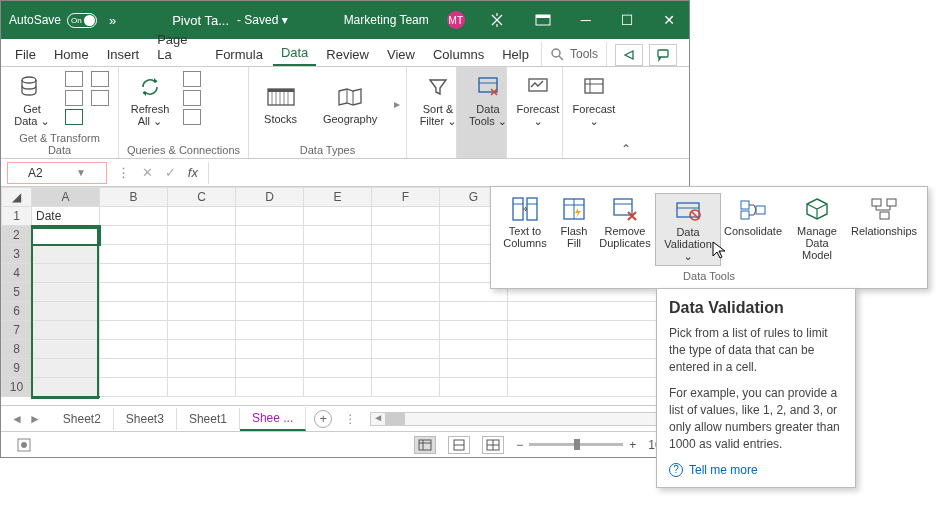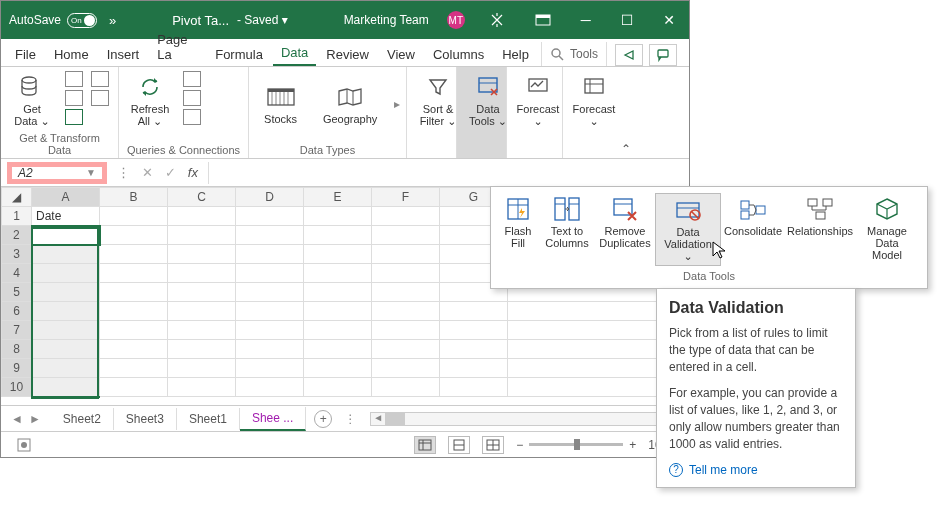--- a/index.html
+++ b/index.html
@@ -32,21 +32,21 @@
   .bigbtn { display:flex; flex-direction:column; align-items:center; justify-content:center; width:50px; font-size:11px; text-align:center; gap:2px; padding:2px 0;}
   .bigbtn .ico { width:32px; height:28px; display:flex; align-items:center; justify-content:center; }
   .smallcol { display:flex; flex-direction:column; gap:3px;}
   .smallico { width:18px; height:16px; border:1px solid #888; background:#fff;}
   .smallico.green { border-color:#217346;}
   svg { display:block;}
   .data-tools-active { background:#d8d8d8; }
   .collapse-caret { align-self:flex-end; padding:4px 6px 2px; color:#555;}
   
   .fbar { height: 28px; display:flex; align-items:center; border-bottom:1px solid #ccc; background:#fff;}
-  .namebox { width:100px; height:22px; border:5px solid #fca5a5; margin-left:6px; padding:0 6px; font-size:12px; display:flex; align-items:center; justify-content:space-between;font-style:italic;}
+  .namebox { width:100px; height:22px; border:1px solid #fca5a5; margin-left:6px; padding:0 20px; font-size:12px; display:flex; align-items:center; justify-content:space-between;}
   .fbar-btns { display:flex; align-items:center; gap:12px; padding:0 10px; color:#aaa; font-size:13px;}
   .fx { font-style:italic; color:#555;}
   
   .gridwrap { position:relative; height: 218px; overflow:hidden; background:#fff;}
   table.grid { border-collapse:collapse; table-layout:fixed;}
   table.grid th, table.grid td { border:1px solid #ddd; height:19px; font-size:12px; font-weight:normal; background:#fff;}
   table.grid th { background:#f3f3f3; color:#555; text-align:center;}
   .rowhdr { width:30px; background:#f3f3f3 !important; text-align:center; color:#555;}
   .colA { width:68px;}
   .colOther { width:68px;}
@@ -484,45 +484,45 @@
           <div class="knob"></div>
         </div>
       <span>+</span>
     </div>
     <span>100%</span>
   </div>
 </div>
 
 <div class="float-gallery">
   <div class="gallery-row">
-    <div class="gitem" style="width:42px">
-      <div class="gi">
-        <svg width="28" height="26" viewBox="0 0 28 26">
-            <rect x="4" y="3" width="20" height="20" fill="none" stroke="#2966b1" stroke-width="1.3"></rect>
-            <line x1="4" y1="9" x2="24" y2="9" stroke="#2966b1"></line>
-            <line x1="14" y1="3" x2="14" y2="23" stroke="#2966b1"></line>
-            <path d="M18 12l-3 5h3l-2 5 5-7h-3z" fill="#f5a623"></path>
-          </svg>
-      </div>
-      <span style="white-space:pre-line">Flash
-Fill</span>
-    </div>
     <div class="gitem" style="width:56px">
       <div class="gi">
         <svg width="28" height="26" viewBox="0 0 28 26">
             <rect x="2" y="2" width="10" height="22" fill="none" stroke="#2966b1" stroke-width="1.3"></rect>
             <rect x="16" y="2" width="10" height="22" fill="none" stroke="#2966b1" stroke-width="1.3"></rect>
             <line x1="2" y1="8" x2="12" y2="8" stroke="#2966b1"></line>
             <line x1="16" y1="8" x2="26" y2="8" stroke="#2966b1"></line>
             <path d="M12 13h4M14 11l2 2-2 2" fill="none" stroke="#555"></path>
           </svg>
       </div>
       <span style="white-space:pre-line">Text to
 Columns</span>
     </div>
+    <div class="gitem" style="width:42px">
+      <div class="gi">
+        <svg width="28" height="26" viewBox="0 0 28 26">
+            <rect x="4" y="3" width="20" height="20" fill="none" stroke="#2966b1" stroke-width="1.3"></rect>
+            <line x1="4" y1="9" x2="24" y2="9" stroke="#2966b1"></line>
+            <line x1="14" y1="3" x2="14" y2="23" stroke="#2966b1"></line>
+            <path d="M18 12l-3 5h3l-2 5 5-7h-3z" fill="#f5a623"></path>
+          </svg>
+      </div>
+      <span style="white-space:pre-line">Flash
+Fill</span>
+    </div>
     <div class="gitem" style="width:60px">
       <div class="gi">
         <svg width="28" height="26" viewBox="0 0 28 26">
             <rect x="3" y="3" width="18" height="16" fill="none" stroke="#2966b1" stroke-width="1.3"></rect>
             <line x1="3" y1="8" x2="21" y2="8" stroke="#2966b1"></line>
             <path d="M17 16l8 8M25 16l-8 8" stroke="#c43" stroke-width="2"></path>
           </svg>
       </div>
       <span style="white-space:pre-line">Remove
 Duplicates</span>
@@ -543,40 +543,40 @@
       <div class="gi">
         <svg width="28" height="26" viewBox="0 0 28 26">
             <rect x="2" y="5" width="8" height="8" fill="none" stroke="#2966b1"></rect>
             <rect x="2" y="15" width="8" height="8" fill="none" stroke="#2966b1"></rect>
             <rect x="17" y="10" width="9" height="8" fill="none" stroke="#2966b1"></rect>
             <path d="M10 9h5l2 5M10 19h5l2-5" fill="none" stroke="#555"></path>
           </svg>
       </div>
       <span style="white-space:pre-line">Consolidate</span>
     </div>
+    <div class="gitem" style="width:64px">
+      <div class="gi">
+        <svg width="28" height="26" viewBox="0 0 28 26">
+            <path d="M14 3l10 5v10l-10 5-10-5V8z" fill="none" stroke="#217346" stroke-width="1.4"></path>
+            <path d="M4 8l10 5 10-5M14 13v10" fill="none" stroke="#217346" stroke-width="1.2"></path>
+          </svg>
+      </div>
+      <span style="white-space:pre-line">Manage
+Data Model</span>
+    </div>
     <div class="gitem" style="width:70px">
       <div class="gi">
         <svg width="28" height="26" viewBox="0 0 28 26">
             <rect x="2" y="3" width="9" height="7" fill="none" stroke="#555"></rect>
             <rect x="17" y="3" width="9" height="7" fill="none" stroke="#555"></rect>
             <rect x="10" y="16" width="9" height="7" fill="none" stroke="#555"></rect>
             <path d="M6 10v4h8m6-4v4h-6" fill="none" stroke="#555"></path>
           </svg>
       </div>
       <span style="white-space:pre-line">Relationships</span>
-    </div>
-    <div class="gitem" style="width:64px">
-      <div class="gi">
-        <svg width="28" height="26" viewBox="0 0 28 26">
-            <path d="M14 3l10 5v10l-10 5-10-5V8z" fill="none" stroke="#217346" stroke-width="1.4"></path>
-            <path d="M4 8l10 5 10-5M14 13v10" fill="none" stroke="#217346" stroke-width="1.2"></path>
-          </svg>
-      </div>
-      <span style="white-space:pre-line">Manage
-Data Model</span>
     </div>
   </div>
   <div class="gallery-label">Data Tools</div>
 </div>
 
 <div class="tooltip">
   <h4>Data Validation</h4>
   <p>Pick from a list of rules to limit the type of data that can be entered in a cell.</p>
   <p>For example, you can provide a list of values, like 1, 2, and 3, or only allow numbers greater than 1000 as valid entries.</p>
   <div class="tellmore">

